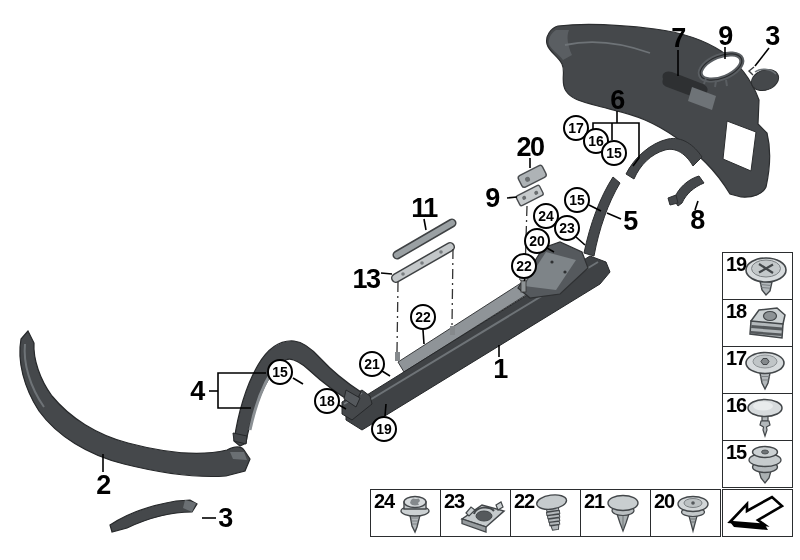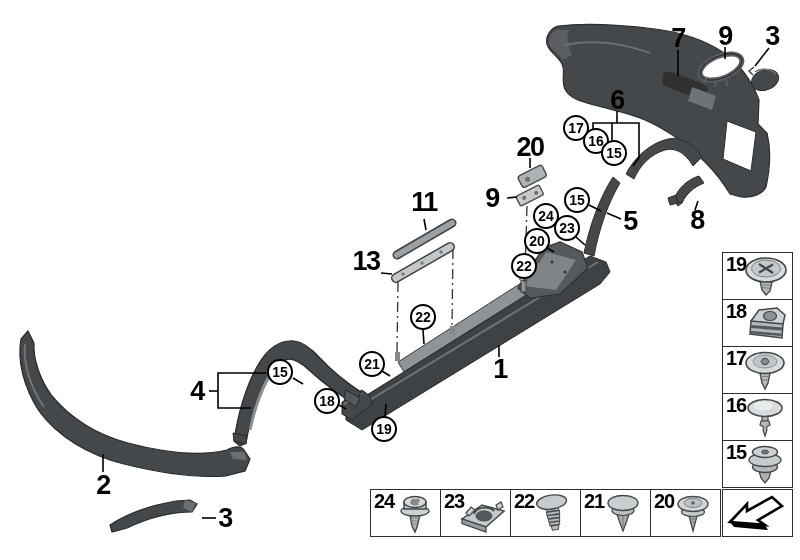--- a/index.html
+++ b/index.html
@@ -163,22 +163,22 @@
       <line x1="385" y1="416" x2="386" y2="404"></line>
     </g>
   </svg>
 
   <div class="plbl" style="left:678px;top:38px">7</div>
   <div class="plbl" style="left:725px;top:36px">9</div>
   <div class="plbl" style="left:772px;top:36px">3</div>
   <div class="plbl" style="left:617px;top:100px">6</div>
   <div class="plbl" style="left:530px;top:147px">20</div>
   <div class="plbl" style="left:492px;top:198px">9</div>
-  <div class="plbl" style="left:424px;top:202px">11</div>
-  <div class="plbl" style="left:366px;top:261px">13</div>
+  <div class="plbl" style="left:424px;top:208px">11</div>
+  <div class="plbl" style="left:366px;top:279px">13</div>
   <div class="plbl" style="left:630px;top:221px">5</div>
   <div class="plbl" style="left:697px;top:220px">8</div>
   <div class="plbl" style="left:500px;top:369px">1</div>
   <div class="plbl" style="left:197px;top:391px">4</div>
   <div class="plbl" style="left:103px;top:485px">2</div>
   <div class="plbl" style="left:225px;top:518px">3</div>
 
   <div class="circ" style="left:563px;top:115px">17</div>
   <div class="circ" style="left:583px;top:128px">16</div>
   <div class="circ" style="left:601px;top:140px">15</div>

